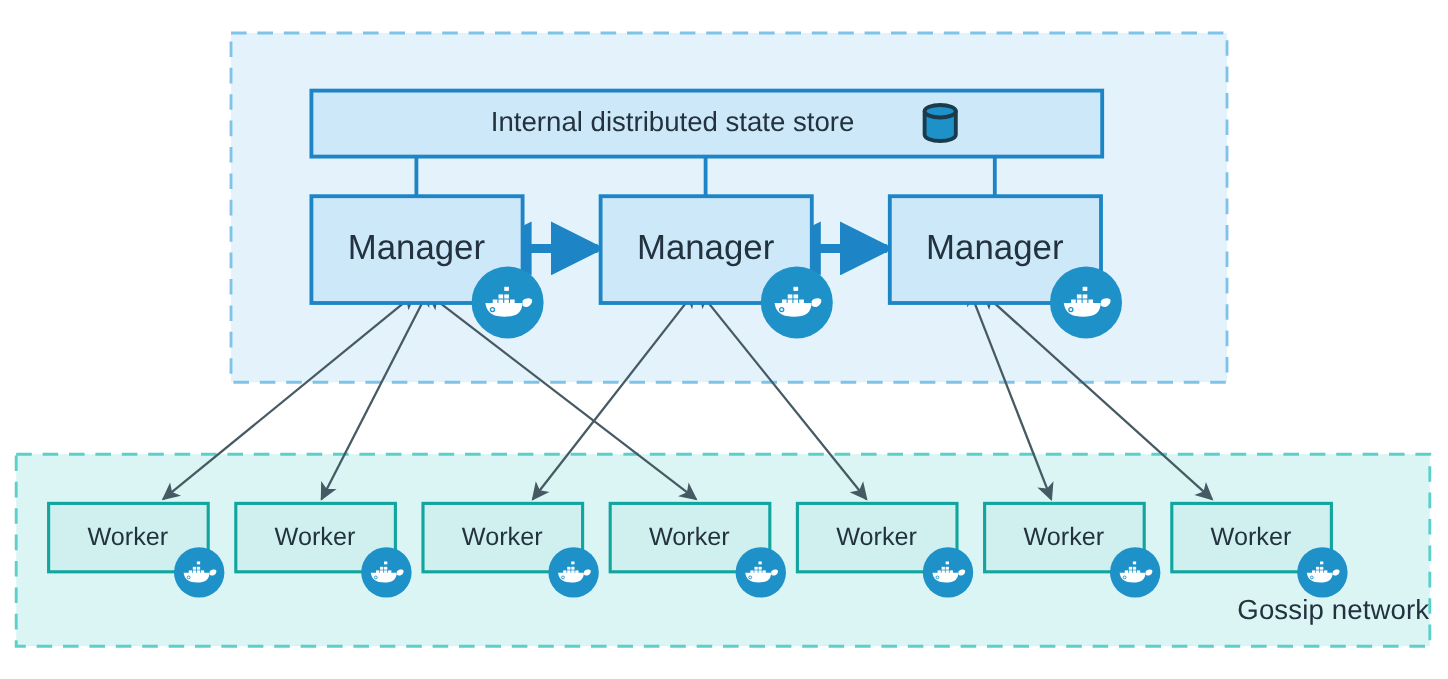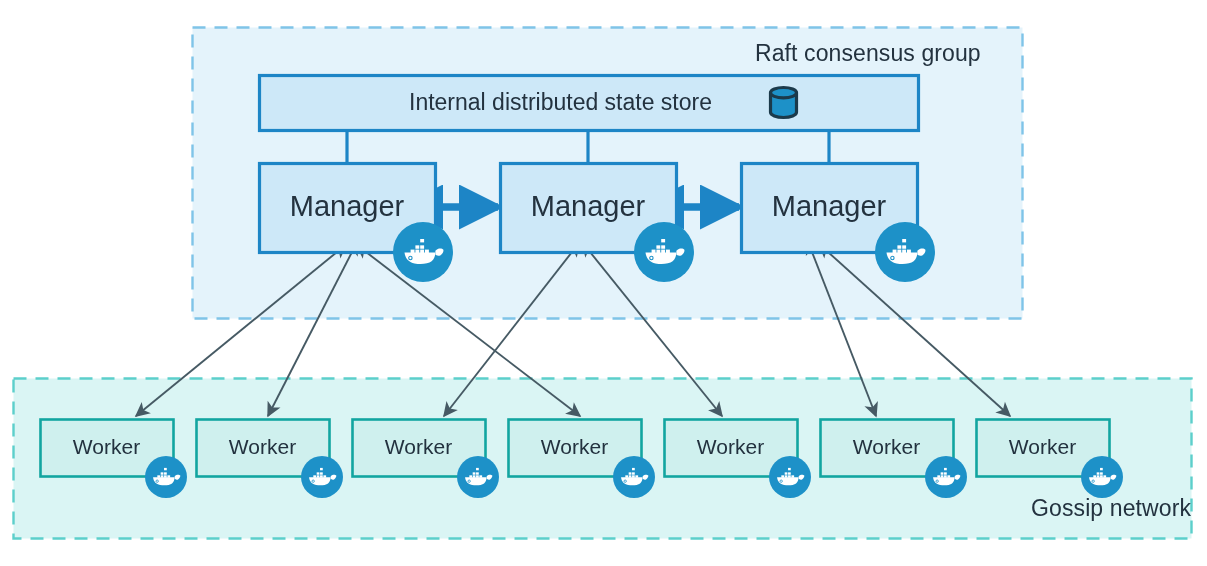--- a/index.html
+++ b/index.html
@@ -283,15 +283,14 @@
             <rect x="-7.6" y="-6.65" width="3.9" height="3.4" fill="#ffffff"></rect>
             <rect x="-2.8" y="-2.4" width="3.9" height="3.4" fill="#ffffff"></rect>
             <rect x="-2.8" y="-6.65" width="3.9" height="3.4" fill="#ffffff"></rect>
             <rect x="2" y="-2.4" width="3.9" height="3.4" fill="#ffffff"></rect>
             <rect x="-2.8" y="-13" width="3.9" height="3.4" fill="#ffffff"></rect>
           </g>
         </g>
       </g>
   </svg>
 
-<div class="group-label" style="left: 755px; top: 40px;">Raft consensus group</div>
     <div class="group-label" style="left: auto; top: 495px; right: 16px; text-align: right;">Gossip network</div>
   </div>
 
 </body></html>

